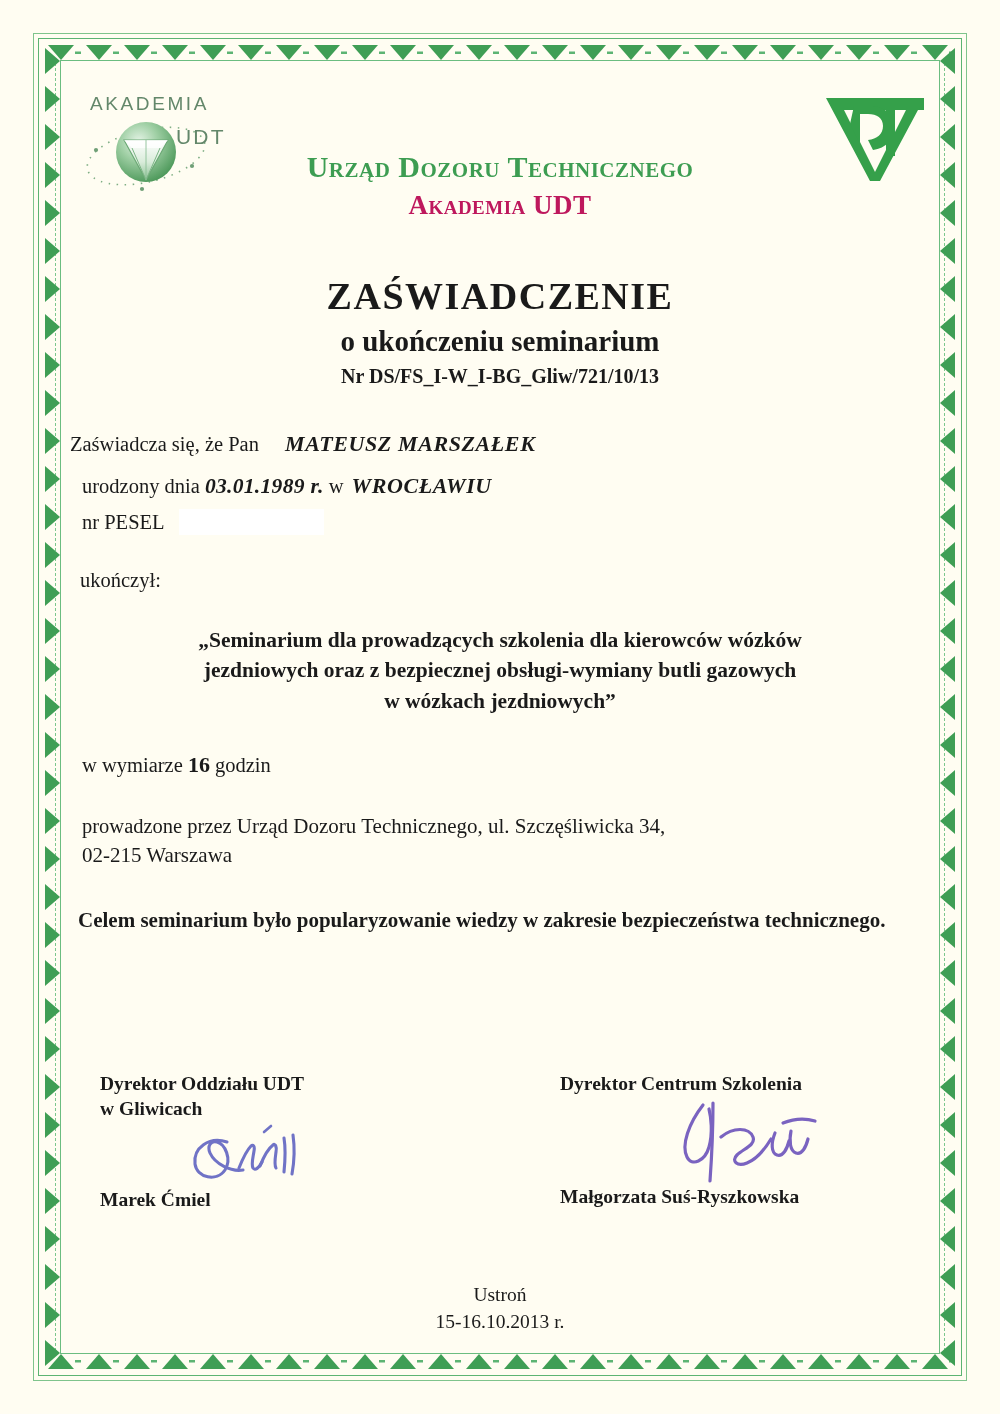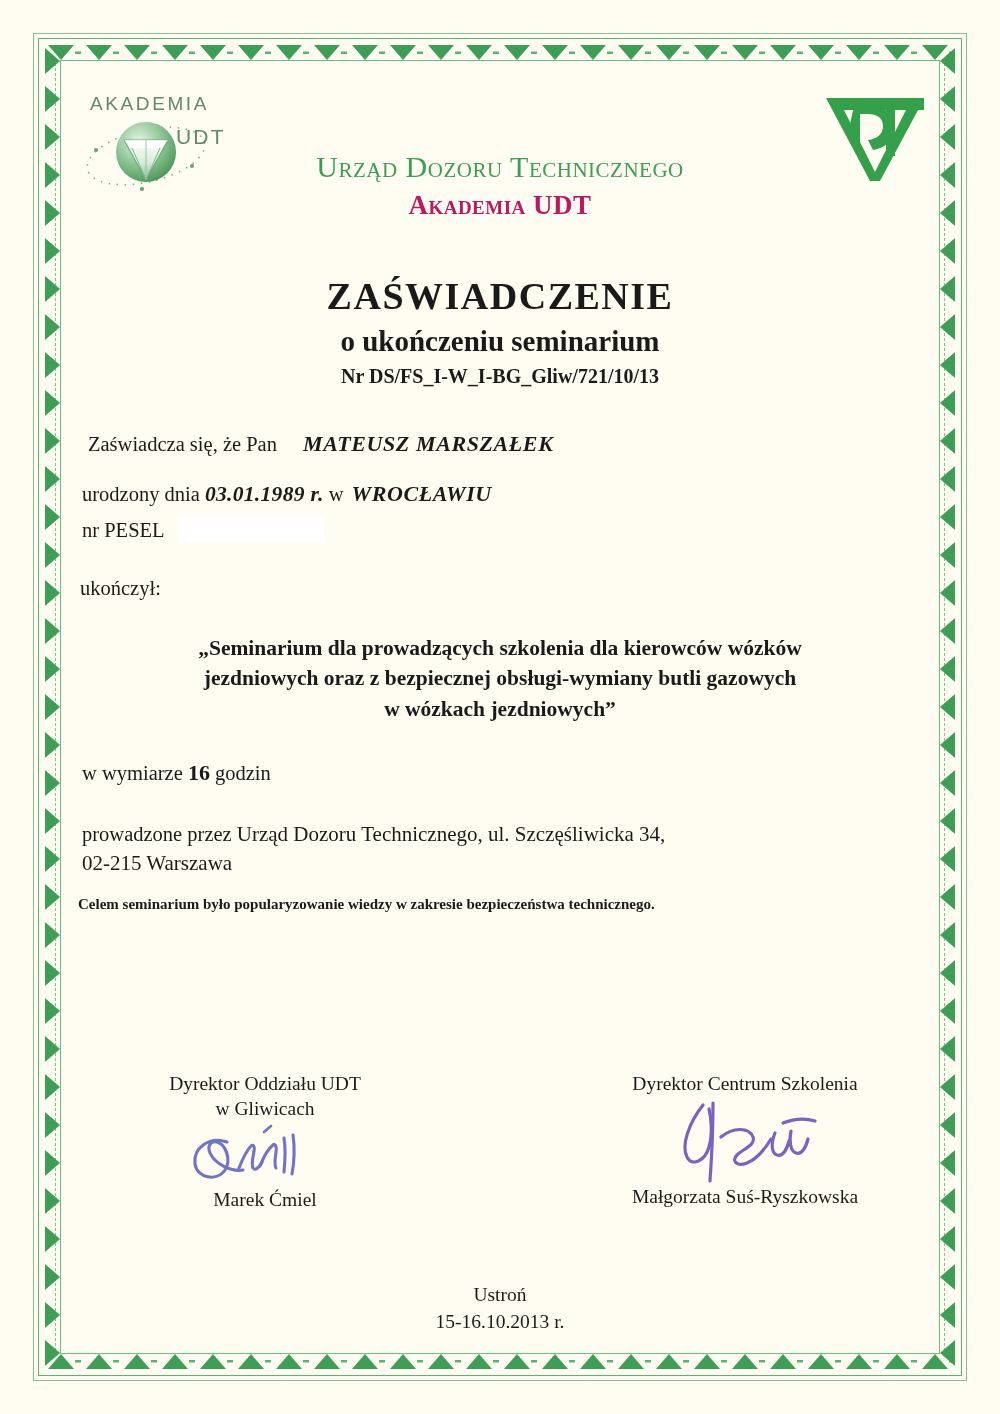--- a/index.html
+++ b/index.html
@@ -105,21 +105,21 @@
     position: absolute;
     left: 0; right: 0;
     top: 90px;
     text-align: center;
   }
   .org-line1 {
     font-size: 30px;
     color: #3d9d52;
     font-variant: small-caps;
     letter-spacing: 0.5px;
-    font-weight: normal;
+    font-weight: bold;
     line-height: 1.1;
     white-space: nowrap;
   }
   .org-line2 {
     font-size: 27px;
     color: #be185d;
     font-variant: small-caps;
     letter-spacing: 0.5px;
     font-weight: bold;
     margin-top: 8px;
@@ -150,29 +150,29 @@
     line-height: 1.1;
   }
 
   
   .body-zone {
     margin-top: 46px;
     font-size: 20.5px;
     line-height: 1.0;
   }
   .line { margin: 0; }
-  .ln-recipient { margin-left: 18px; }
+  .ln-recipient { }
   .nm {
     font-weight: bold;
     font-style: italic;
     font-size: 22px;
     letter-spacing: 0.6px;
     margin-left: 26px;
   }
-  .ln-born { margin-left: 12px; margin-top: 28px; font-family: Liberation Serif, serif; }
+  .ln-born { margin-left: 12px; margin-top: 20px; font-family: Liberation Serif, serif; }
   .bd {
     font-weight: bold;
     font-style: italic;
     font-size: 21.5px;
     letter-spacing: 0.3px;
   }
   .city {
     font-weight: bold;
     font-style: italic;
     font-size: 22px;
@@ -206,40 +206,40 @@
   .ln-hours    { margin-left: 12px; margin-top: 38px; }
   .hrs { font-weight: bold; font-size: 22px; }
 
   .ln-org      { margin-left: 12px; margin-top: 36px; line-height: 1.38; }
   .org-b { font-weight: normal; font-size: 21px; }
 
   .ln-dates    { margin-left: 12px; margin-top: 32px; }
   .dates-b { font-weight: bold; font-size: 21px; margin-left: 22px; letter-spacing: 0.2px; }
 
   .purpose {
-    margin-top: 16px;
+    margin-top: 36px;
     margin-left: 8px;
-    font-size: 15px;
+    font-size: 21px;
     font-weight: bold;
     line-height: 1.35;
     text-align: justify;
     width: 845px;
   }
 
   
   .sig-zone {
     position: absolute;
     left: 0;
     top: 1012px;
     width: 860px;
     height: 170px;
   }
   .sig-block {
     position: absolute;
-    text-align: center;
+    font-weight: bold;
   }
   .sig-left  { left: 30px;  width: 330px; }
   .sig-right { right: 0px;  width: 370px; }
   .sig-role {
     font-size: 19.5px;
     line-height: 1.28;
   }
   .sig-ink {
     height: 66px;
     position: relative;

